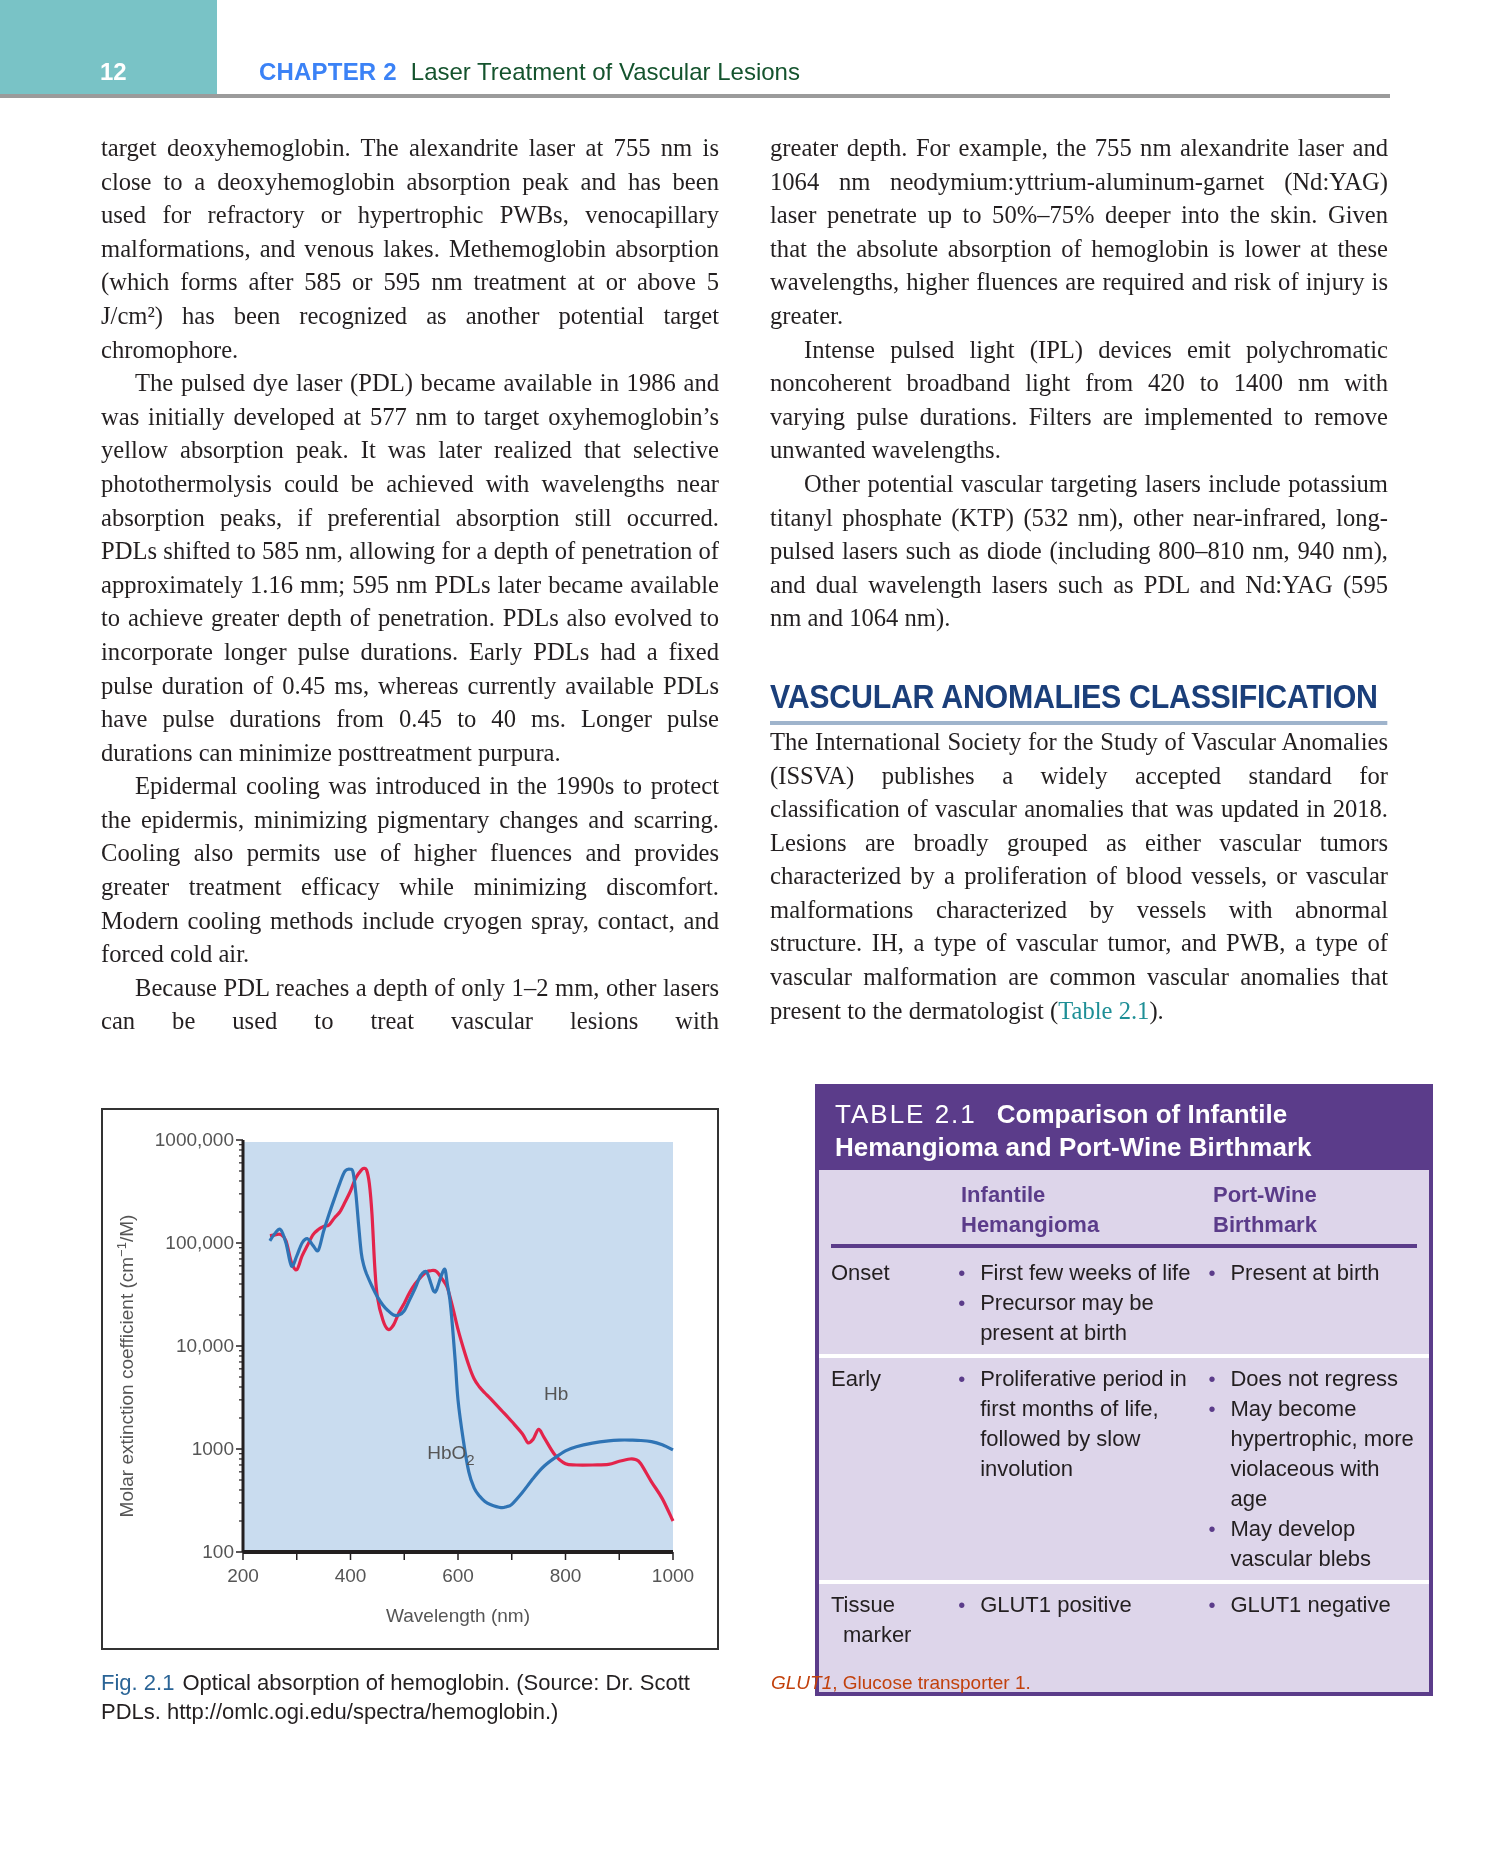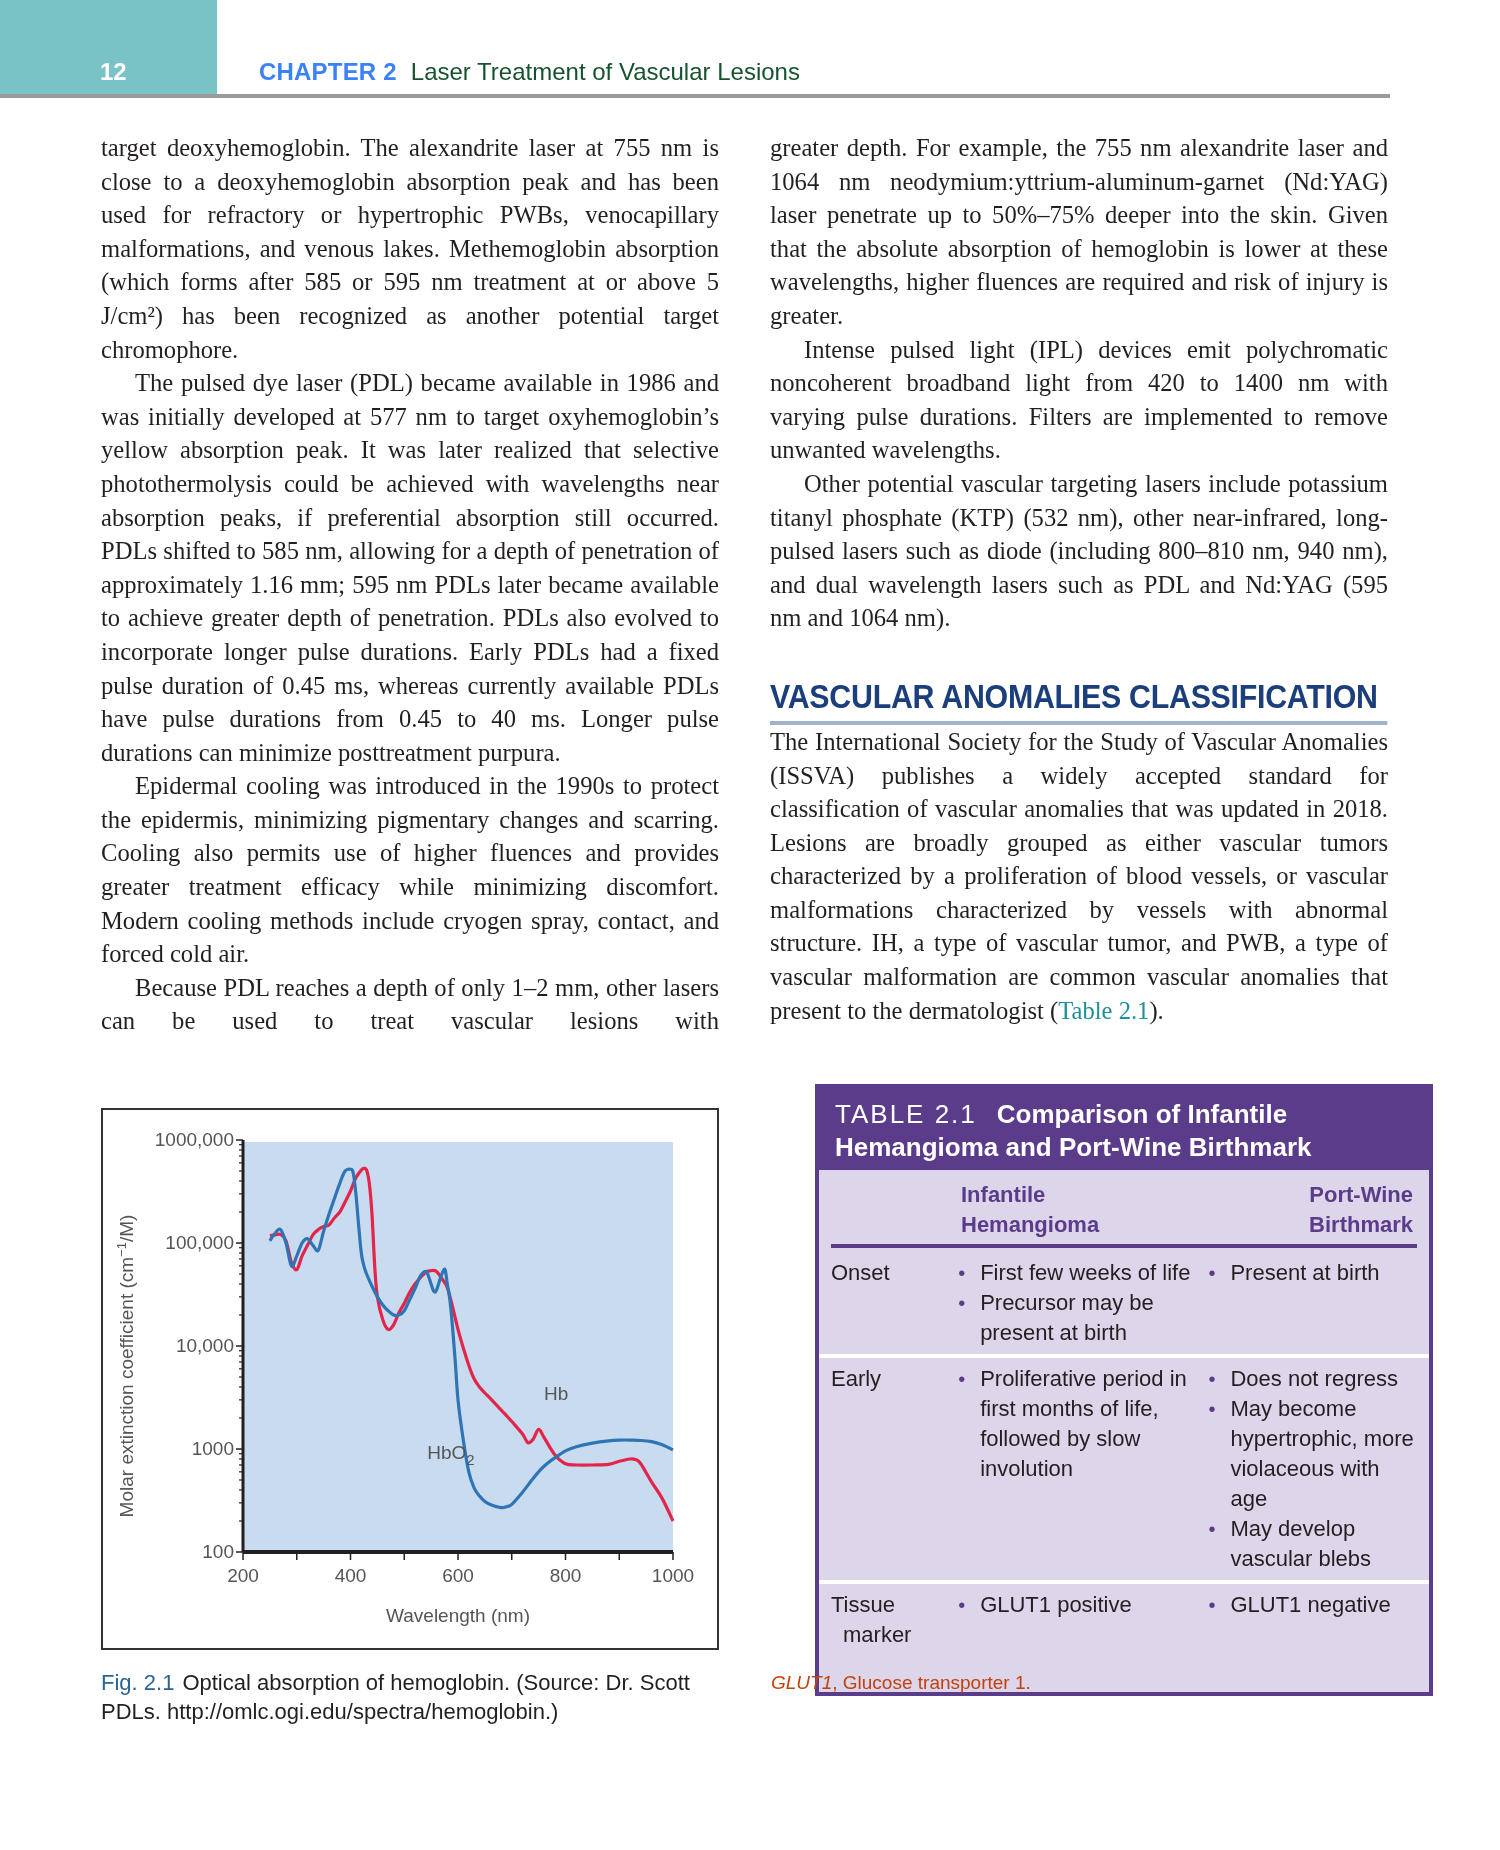--- a/index.html
+++ b/index.html
@@ -23,21 +23,21 @@
   .fig-caption .fig-label{color:#2a6496;font-weight:normal;margin-right:8px;}
   .table-box{position:absolute;left:769px;top:1084px;width:618px;height:612px;border:4px solid #5b3c8a;background:#ddd5ea;box-sizing:border-box;margin-left:46px;}
   .table-header{background:#5b3c8a;color:#fff;padding:10px 16px 6px 16px;font-family:"Liberation Sans",sans-serif;font-size:26px;line-height:33px;}
   .table-header .tnum{font-weight:normal;letter-spacing:2px;margin-right:20px;}
   .table-header .ttitle{font-weight:bold;}
   .tgrid{position:relative;font-family:Liberation Sans, sans-serif;font-size:22px;line-height:30px;color:#231f20;}
   .thead-row{display:flex;padding:10px 12px 0 12px;}
   .thead-row .c1{width:128px;}
   .thead-row .c2,.thead-row .c3{font-weight:bold;color:#5b3c8a;}
   .thead-row .c2{width:252px;padding-left:2px;}
-  .thead-row .c3{width:200px;text-align:right;}
+  .thead-row .c3{width:200px;}
   .thead-rule{margin:4px 12px 0 12px;height:4px;background:#5b3c8a;}
   .trow{display:flex;padding:6px 12px 6px 12px;}
   .trow .c1{width:128px;}
   .trow .c2{width:252px;}
   .trow .c3{width:210px;}
   .row-sep{height:4px;background:#fff;}
   .bullet{display:flex;}
   .bullet .dot{width:22px;color:#5b3c8a;font-size:20px;padding-left:0;}
   .bullet .btxt{flex:1;}
   .tissue-label{padding-left:0;}

